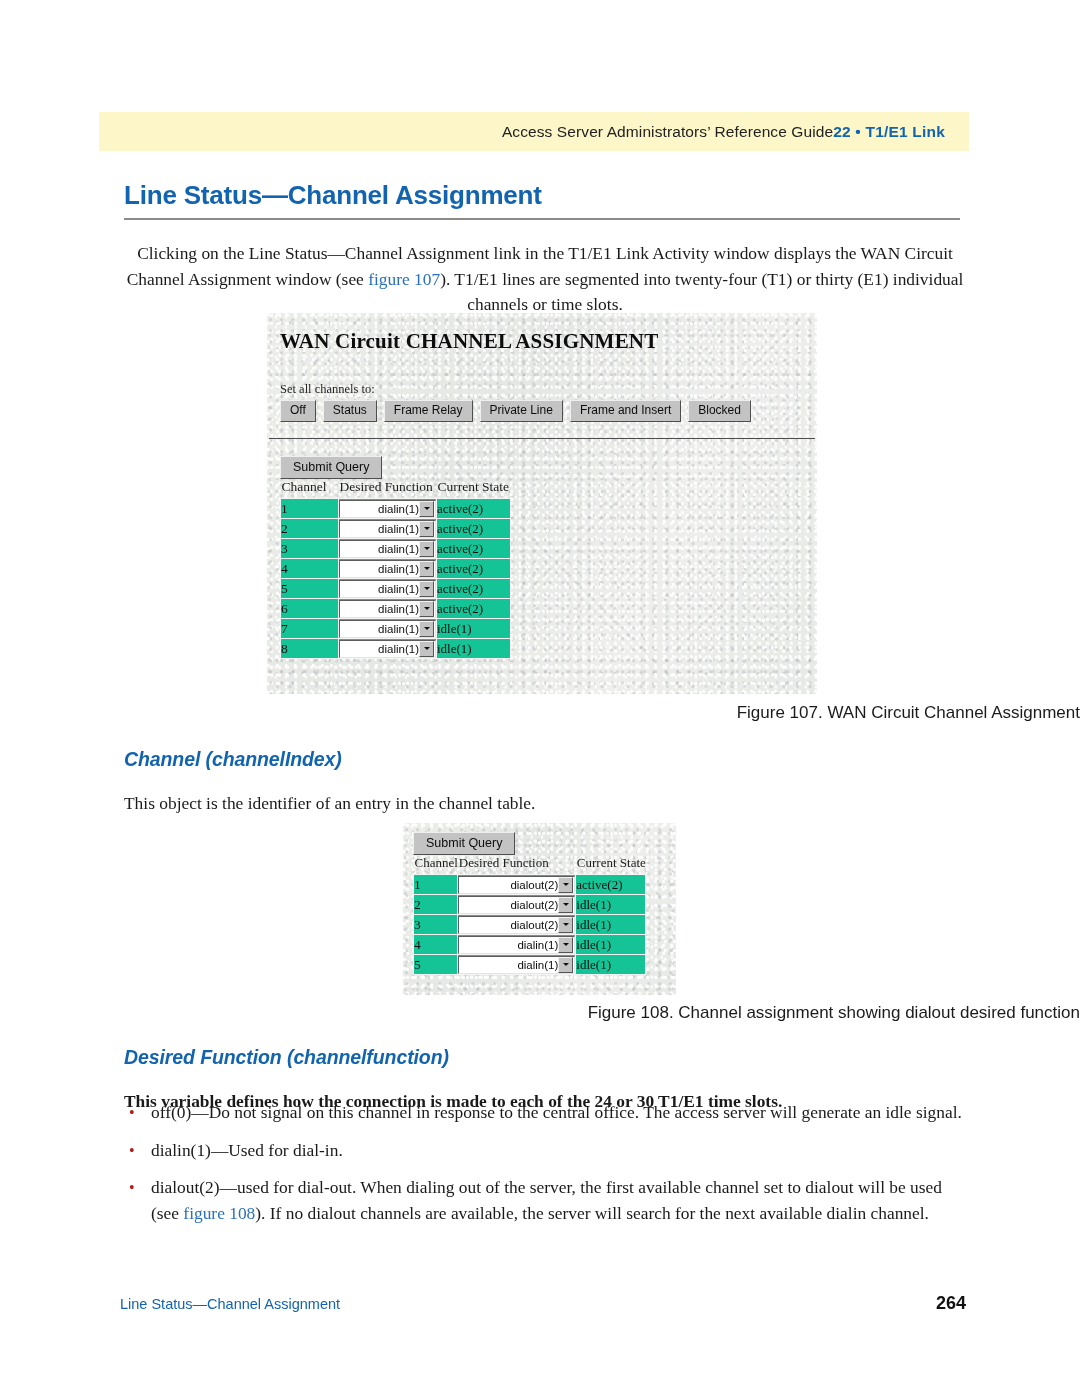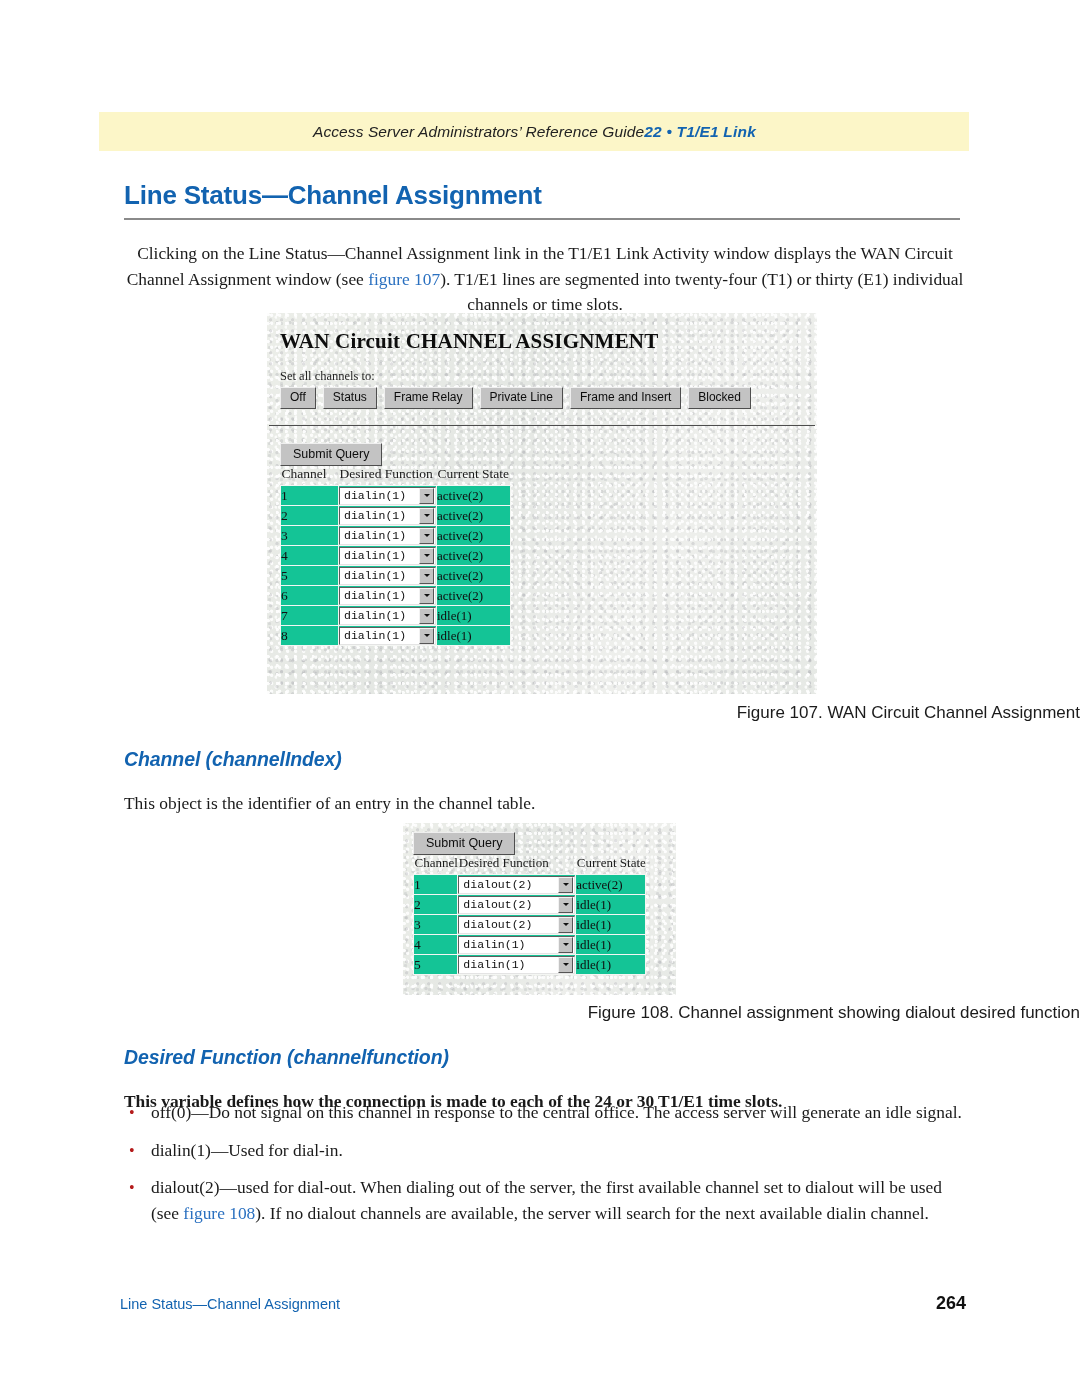--- a/index.html
+++ b/index.html
@@ -19,24 +19,23 @@
   
   .header-banner {
     position: absolute;
     left: 99px;
     top: 112px;
     width: 870px;
     height: 39px;
     background: #fcf6c8;
     display: flex;
     align-items: center;
-    justify-content: center;
+    justify-content: flex-end;
     box-sizing: border-box;
     padding: 0 24px 0 25px;
-    font-style: italic;
   }
   .header-left {
     font-family: "Liberation Sans", sans-serif;
     font-size: 15.5px;
     color: #222222;
     letter-spacing: 0.1px;
   }
   .header-right {
     font-family: "Liberation Sans", sans-serif;
     font-size: 15.5px;
@@ -179,21 +178,21 @@
     font-size: 21px;
     font-weight: bold;
     color: #0d0d0d;
     letter-spacing: 0.2px;
     margin: 16px 0 0 13px;
   }
   .shot-label {
     font-family: "Liberation Serif", serif;
     font-size: 12.5px;
     color: #1f1f1f;
-    margin: 15px 0 3px 13px;
+    margin: 28px 0 3px 13px;
   }
 
   .btn-row {
     display: flex;
     gap: 7px;
     margin-left: 13px;
   }
   .win-btn {
     background: #c3c3c3;
     border-top: 1.5px solid #efefef;
@@ -261,29 +260,29 @@
   }
   .cell-sel {
     width: 98px;
     height: 20px;
     box-sizing: border-box;
     padding: 1px 2px 1px 2px;
   }
   .fake-select {
     display: flex;
     align-items: center;
-    justify-content: space-between;
+    justify-content: flex-end;
     background: #ffffff;
     border-top: 1.2px solid #5d5d5d;
     border-left: 1.2px solid #5d5d5d;
     border-right: 1.2px solid #e4e4e4;
     border-bottom: 1.2px solid #e4e4e4;
     height: 18px;
     box-sizing: border-box;
-    font-family: Liberation Mono, monospace;
+    font-family: Liberation Sans, sans-serif;
     font-size: 11.5px;
     color: #0d0d0d;
     padding-left: 4px;
     overflow: hidden;
   }
   .fake-select .caret {
     width: 13px;
     height: 14px;
     background: #c3c3c3;
     border-top: 1px solid #f2f2f2;

